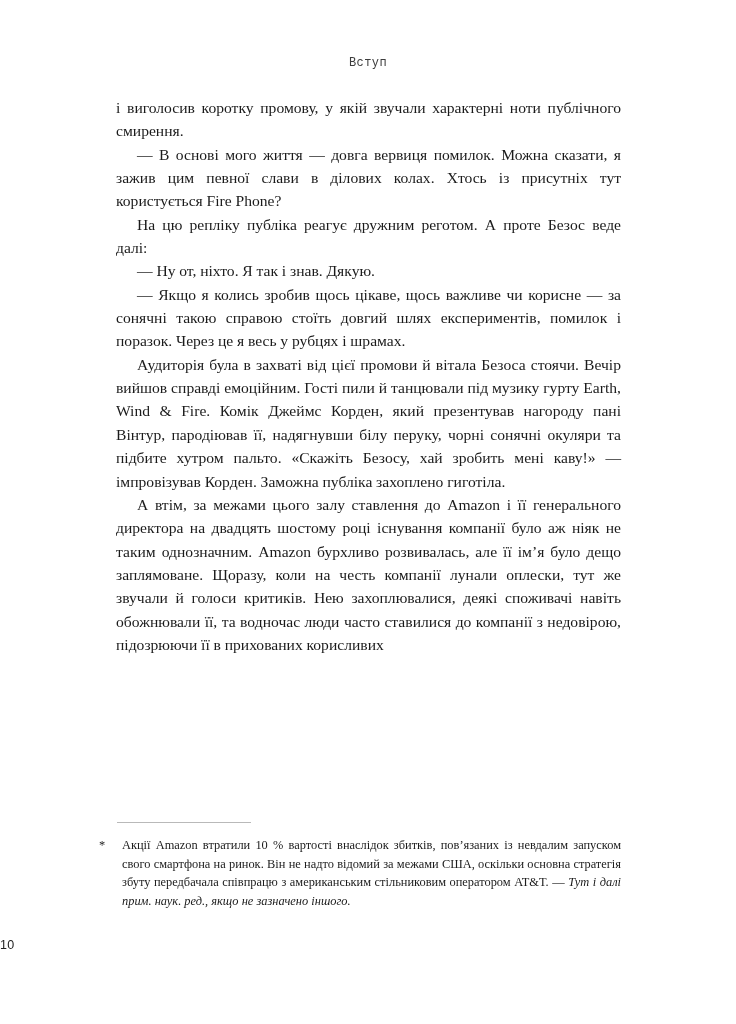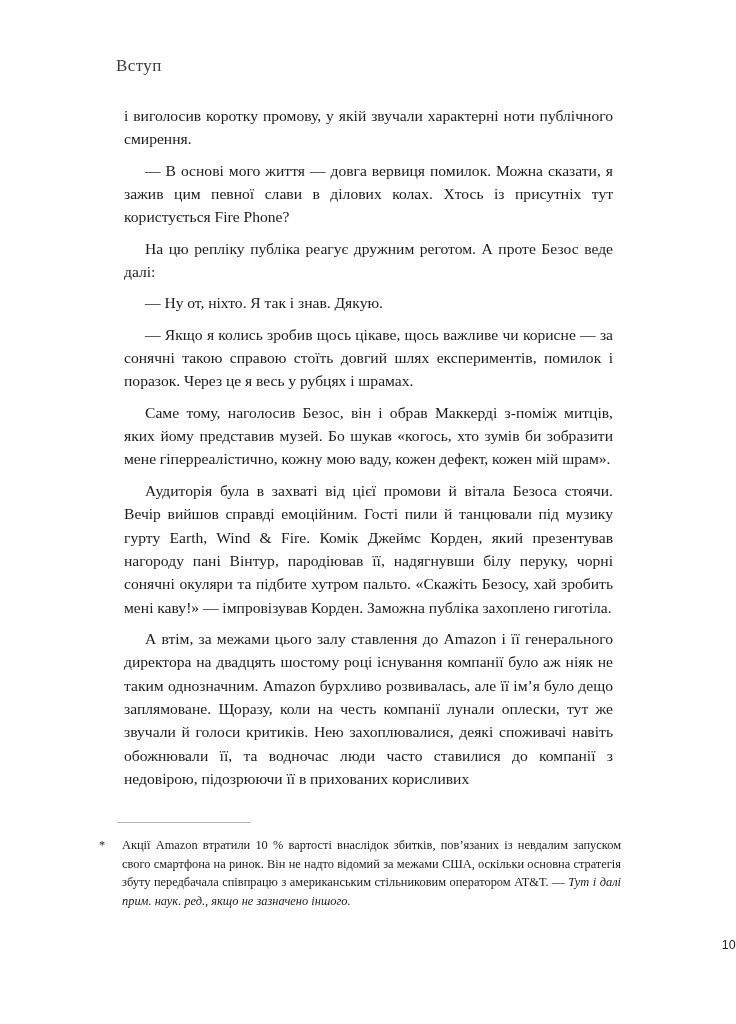--- a/index.html
+++ b/index.html
@@ -26,38 +26,38 @@
     height: 1024px;
     background: #ffffff;
   }
 
   
   .running-head {
     position: absolute;
     left: 116px;
     top: 56px;
     width: 504px;
-    text-align: left;
-    font-family: Liberation Serif, serif;
-    font-size: 17px;
+    text-align: center;
+    font-family: Liberation Mono, monospace;
+    font-size: 12px;
     letter-spacing: 0.4px;
     color: #3d3d3d;
     line-height: 1.2;
   }
 
   
   .text-column {
     position: absolute;
     left: 116px;
     top: 96px;
     width: 505px;
   }
 
   .para {
-    margin: 8px;
+    margin: 0;
     font-size: 15.6px;
     line-height: 23.35px;
     text-align: justify;
     text-justify: inter-word;
     text-indent: 21px;
     hyphens: manual;
     -webkit-hyphens: manual;
     word-spacing: -0.1px;
   }
   .para.first {
@@ -108,21 +108,21 @@
   .footnote em {
     font-style: italic;
   }
 
   
   .folio {
     position: absolute;
     left: 0;
     top: 938px;
     width: 736px;
-    text-align: right;
+    text-align: left;
     font-family: "Liberation Sans", "DejaVu Sans", sans-serif;
     font-size: 12.5px;
     color: #232323;
     letter-spacing: 0.2px;
   }
 </style>
 </head>
 <body>
 
 <div class="page">
@@ -135,21 +135,20 @@
 
     <p class="para">— В основі мого життя — довга вервиця помилок. Можна сказати, я зажив цим певної слави в ділових колах. Хтось із присутніх тут користується Fire Phone?</p>
 
 
     <p class="para">На цю репліку публіка реагує дружним реготом. А проте Безос веде далі:</p>
 
     <p class="para">— Ну от, ніхто. Я так і знав. Дякую.</p>
 
     <p class="para">— Якщо я колись зробив щось цікаве, щось важливе чи корисне — за сонячні такою справою стоїть довгий шлях експериментів, помилок і поразок. Через це я весь у рубцях і шрамах.</p>
 
-    <p class="para">Саме тому, наголосив Безос, він і обрав Маккерді з-поміж митців, яких йому представив музей. Бо шукав «когось, хто зумів би зобразити мене гіперреалістично, кожну мою ваду, кожен дефект, кожен мій шрам».</p>
 
     <p class="para">Аудиторія була в захваті від цієї промови й вітала Безоса стоячи. Вечір вийшов справді емоційним. Гості пили й танцювали під музику гурту Earth, Wind &amp; Fire. Комік Джеймс Корден, який презентував нагороду пані Вінтур, пародіював її, надягнувши білу перуку, чорні сонячні окуляри та підбите хутром пальто. «Скажіть Безосу, хай зробить мені каву!» — імпровізував Корден. Заможна публіка захоплено гиготіла.</p>
 
     <p class="para">А втім, за межами цього залу ставлення до Amazon і її генерального директора на двадцять шостому році існування компанії було аж ніяк не таким однозначним. Amazon бурхливо розвивалась, але її ім’я було дещо заплямоване. Щоразу, коли на честь компанії лунали оплески, тут же звучали й голоси критиків. Нею захоплювалися, деякі споживачі навіть обожнювали її, та водночас люди часто ставилися до компанії з недовірою, підозрюючи її в прихованих корисливих</p>
 
   </div>
 
   <div class="footnote-area">
     <hr class="footnote-rule">
     <div class="footnote">

